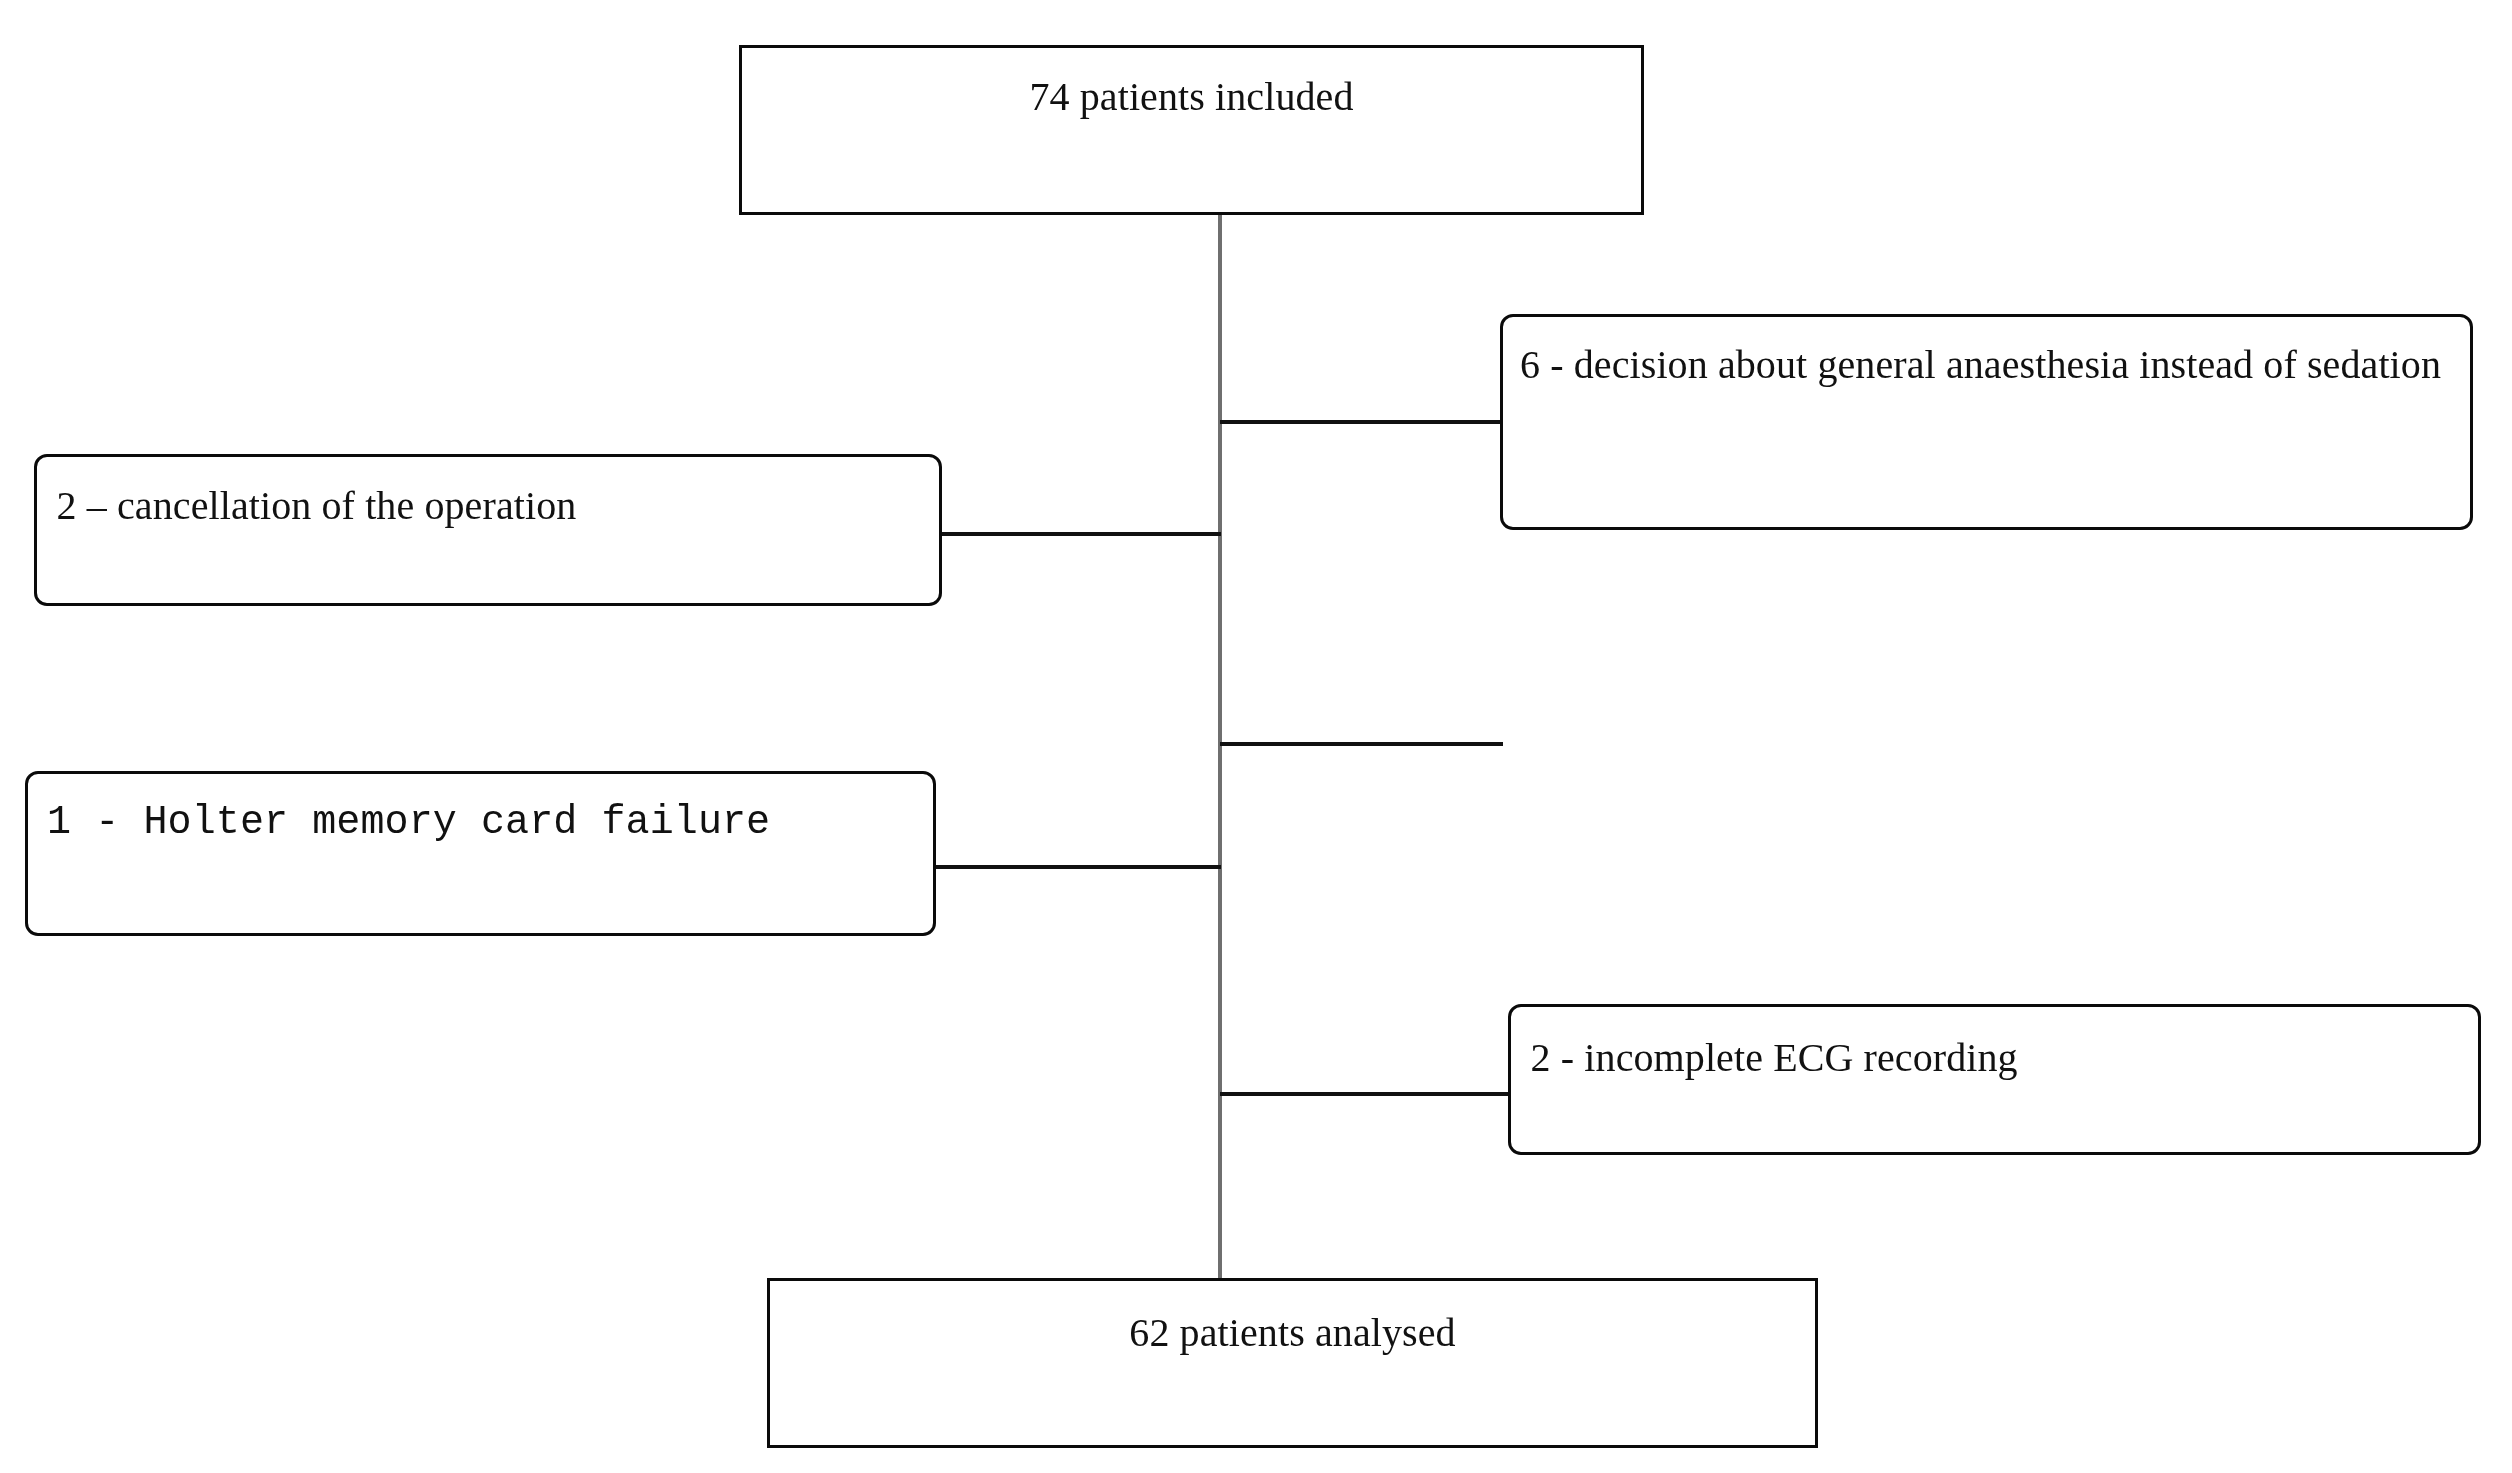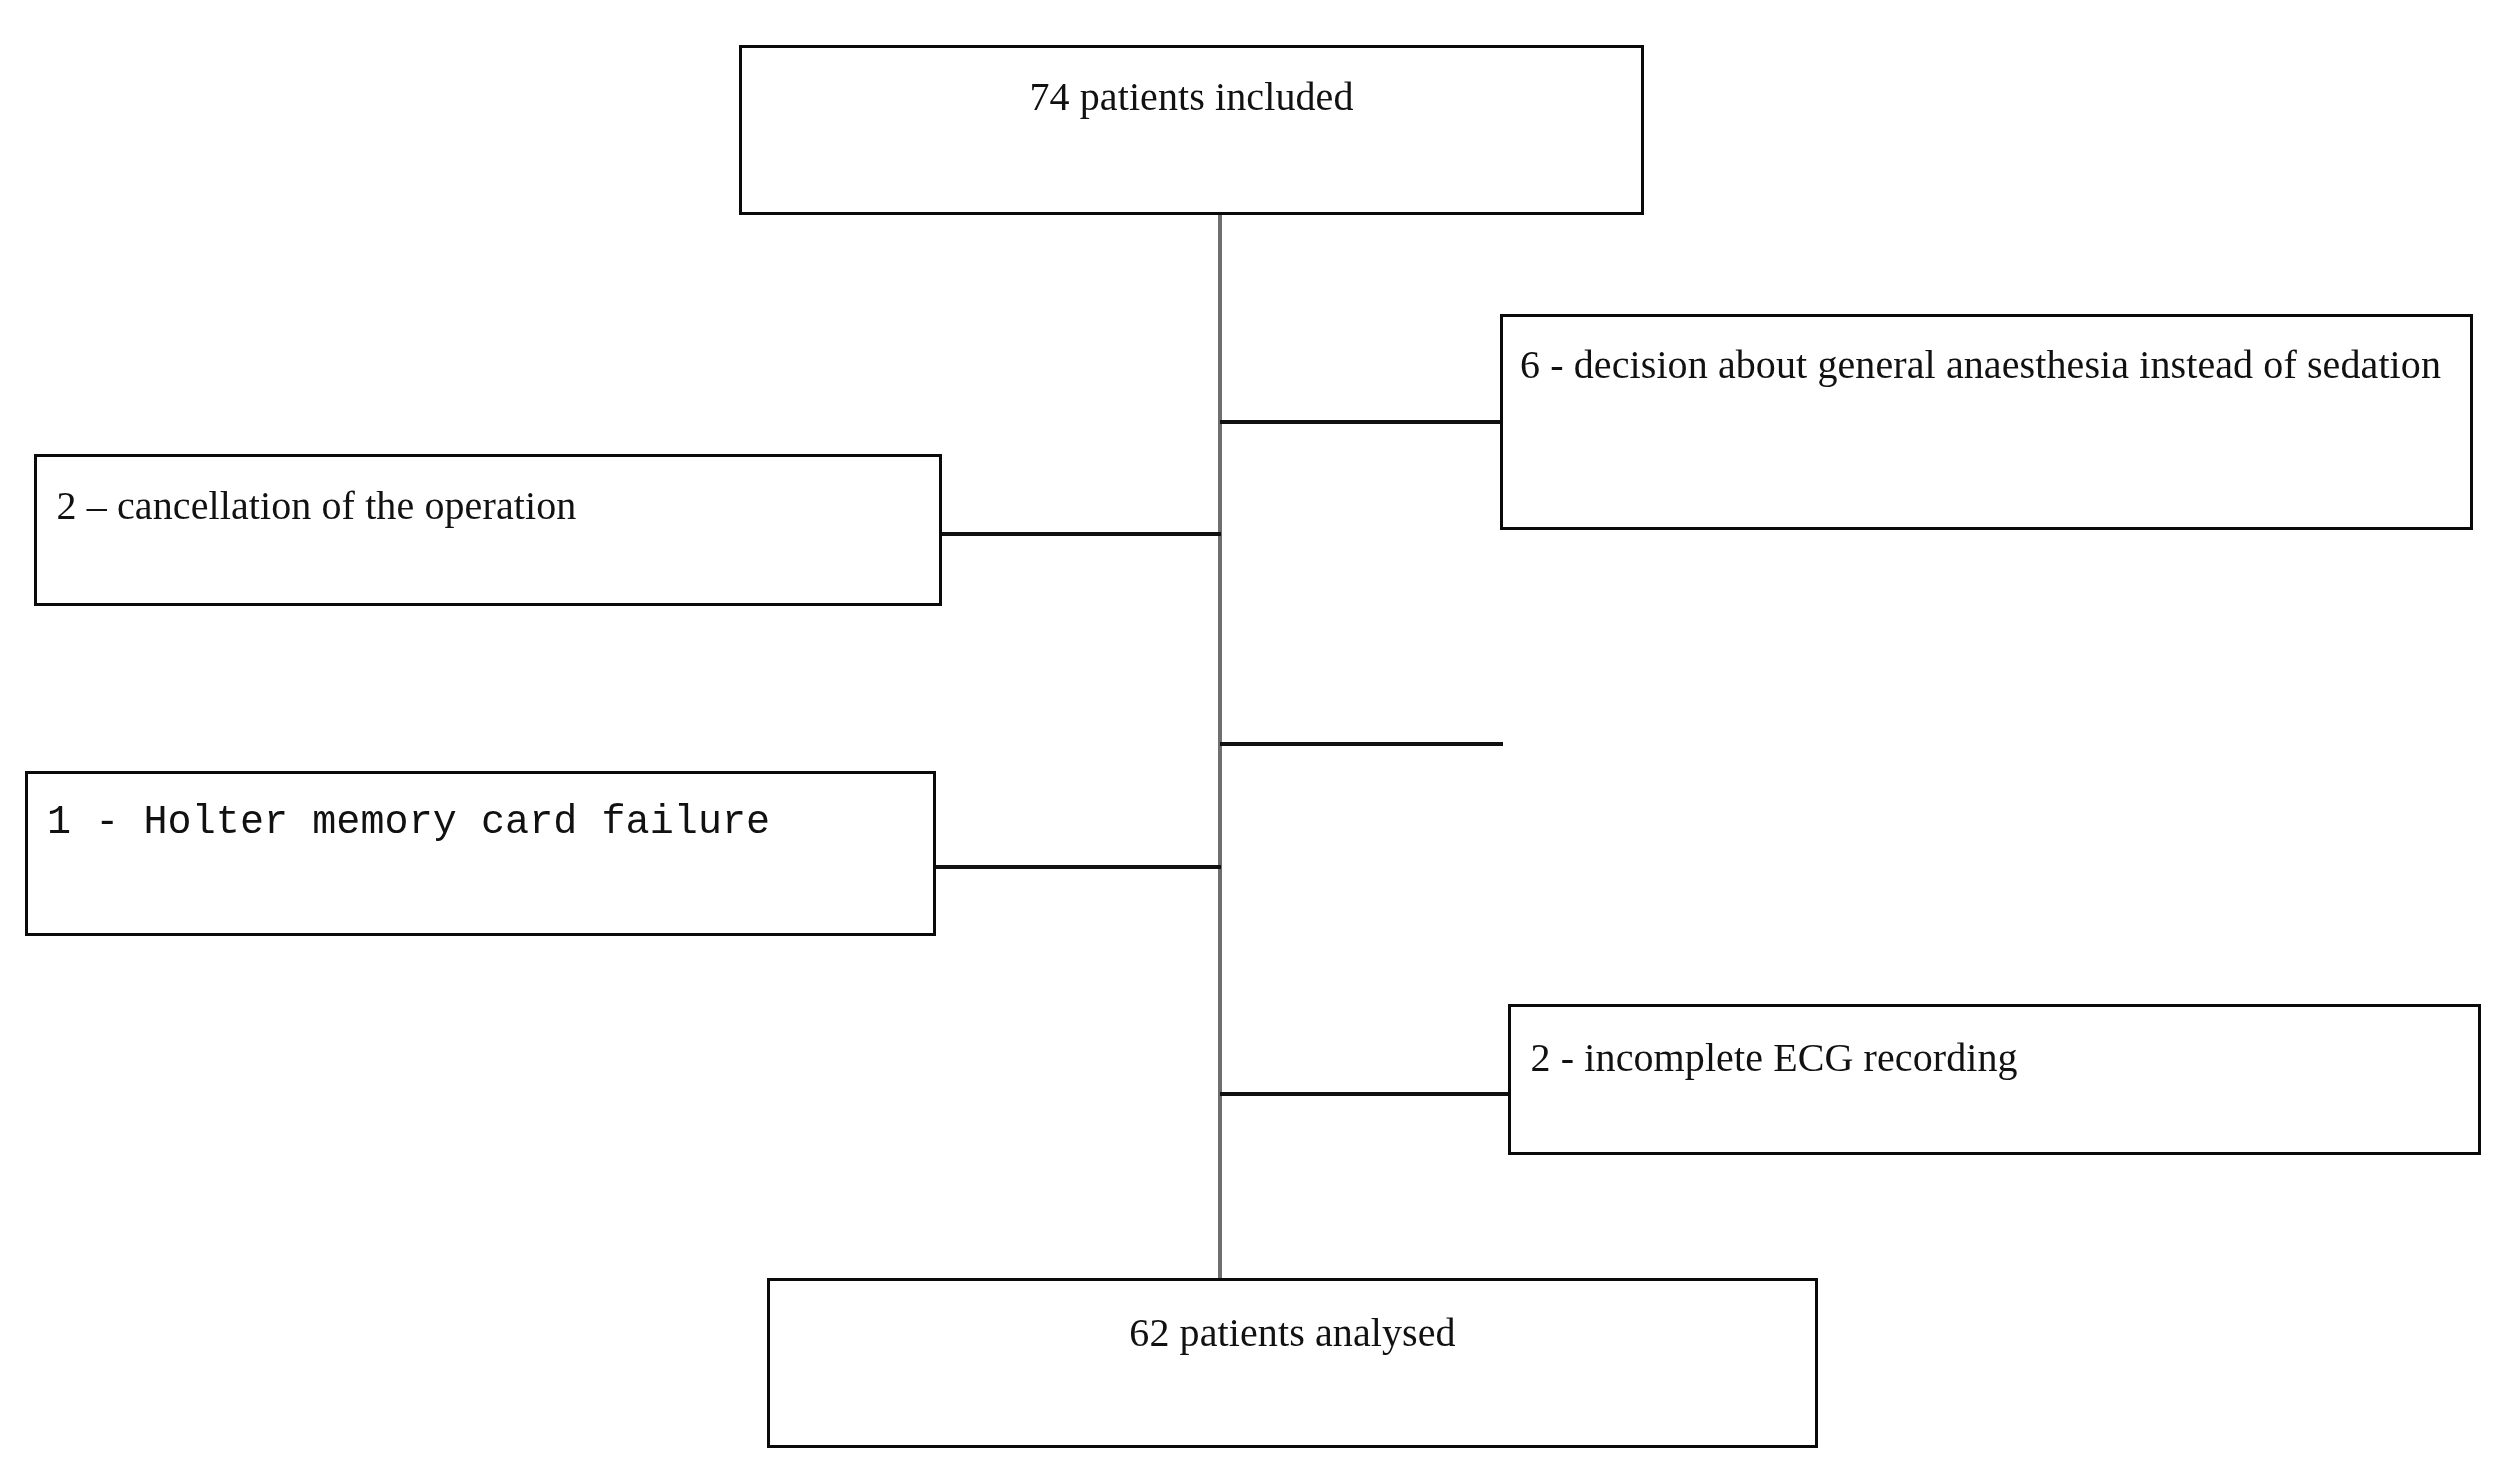--- a/index.html
+++ b/index.html
@@ -35,20 +35,21 @@
   
   .node-box.centered {
     justify-content: center;
   }
   .node-box.centered .node-text {
     text-align: center;
   }
   
   .node-box.leftalign {
     justify-content: flex-start;
+    border-radius: 13px;
   }
   .node-box.leftalign .node-text {
     text-align: left;
   }
 
   
   #box-top-included {
     left: 739px; top: 23px; width: 905px; height: 170px;
     padding-top: 23px;
     margin-top: 22px;

